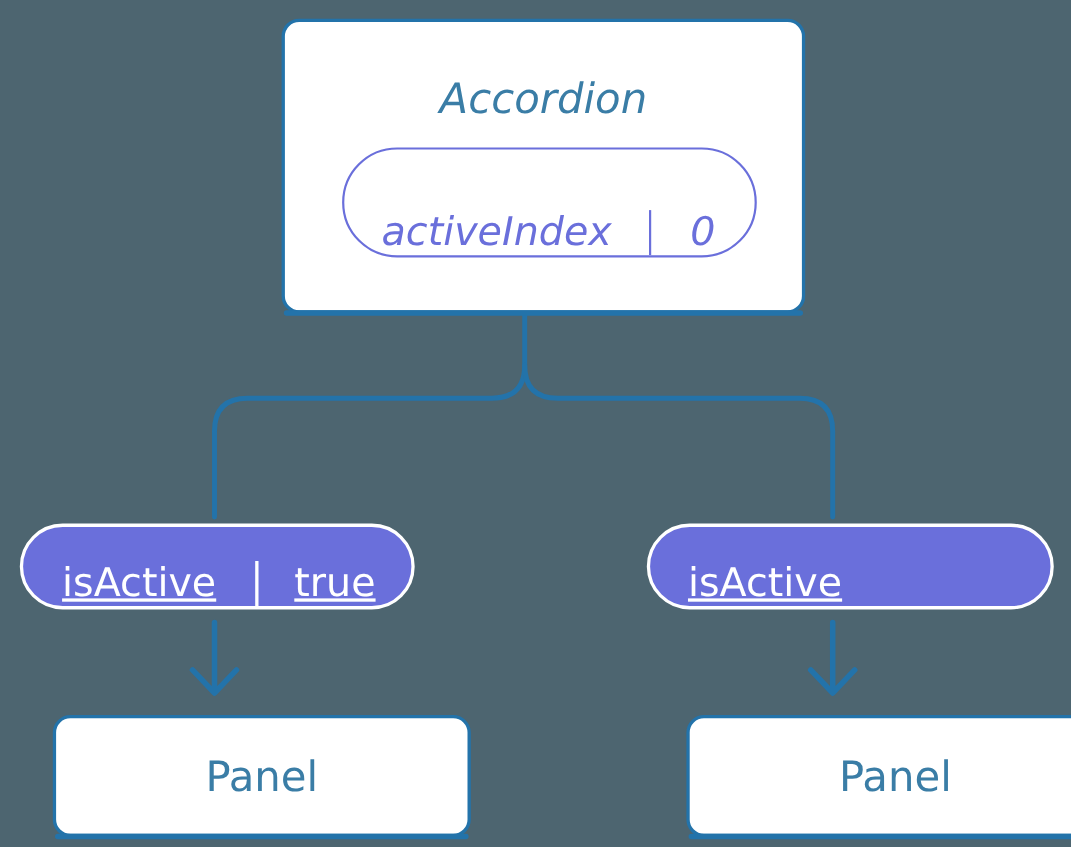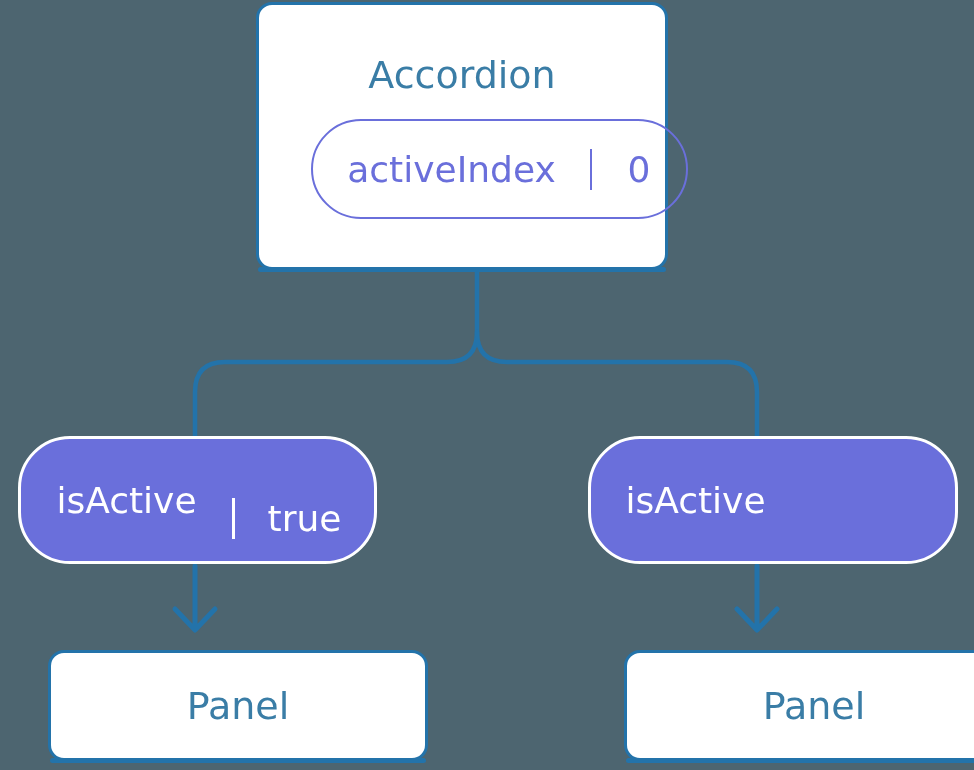--- a/index.html
+++ b/index.html
@@ -28,21 +28,21 @@
   .box::after {
     content: "";
     position: absolute;
     left: -1px;
     right: -1px;
     bottom: -5px;
     height: 5px;
     background: var(--line, #2373aa);
     border-radius: 4px;
   }
-  .accordion-box { left: 256px; top: 2px; width: 412px; height: 268px; }
+  .accordion-box { left: 256px; top: 17px; width: 476px; height: 268px; font-style: italic; }
   .panel-box {
     left: 7px; top: 650px; width: 380px; height: 111px;
     display: flex; align-items: center; justify-content: center; margin-left: 41px;
   }
   .panel-box.right { left: 583px; }
   .box-title {
     color: var(--text, #3a7da6);
     font-size: 38px;
     font-weight: 400;
     text-align: center;
@@ -52,21 +52,21 @@
     top: 48px;
     left: 0;
     width: 100%;
     line-height: 44px;
   }
   .pill {
     display: flex;
     box-sizing: border-box;
     border-radius: 52px;
     overflow: hidden;
-    align-items: center;
+    align-items: flex-end;
   }
   .pill .seg {
     display: flex;
     align-items: center;
     justify-content: center;
     font-size: 36px;
     white-space: nowrap;
   }
   
   .state-pill {
@@ -75,26 +75,27 @@
     width: 377px; height: 100px;
     border: 2.5px solid var(--purple, #6a6fdb);
     color: var(--purple, #6a6fdb);
     background: transparent;
   }
   .state-pill .seg-name { width: 277px; }
   .state-pill .seg-value { flex: 1; border-left: 2.5px solid var(--purple, #6a6fdb); }
   
   .prop-pill {
     position: absolute;
-    top: 436px;
-    height: 128px;
+    top: 476px;
+    height: 78px;
     background: var(--purple, #6a6fdb);
     border: 3px solid var(--white, #ffffff);
     color: var(--white, #ffffff);
     z-index: 1;
+    text-decoration: underline;
   }
   .prop-pill.left { left: 18px; width: 359px; }
   .prop-pill.right { left: 588px; width: 370px; }
   .prop-pill .seg-name { width: 211px; }
   .prop-pill.right .seg-name { width: 209px; }
   .prop-pill .seg-value { flex: 1; border-left: 3px solid var(--white, #ffffff); margin-top: 36px; }
 </style>
 </head>
 <body>
 

